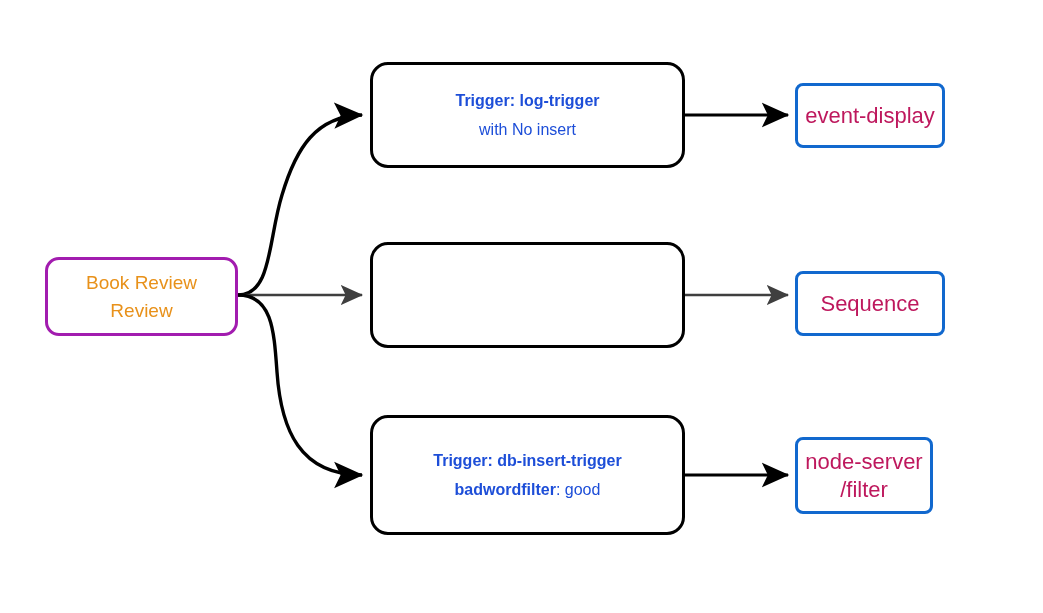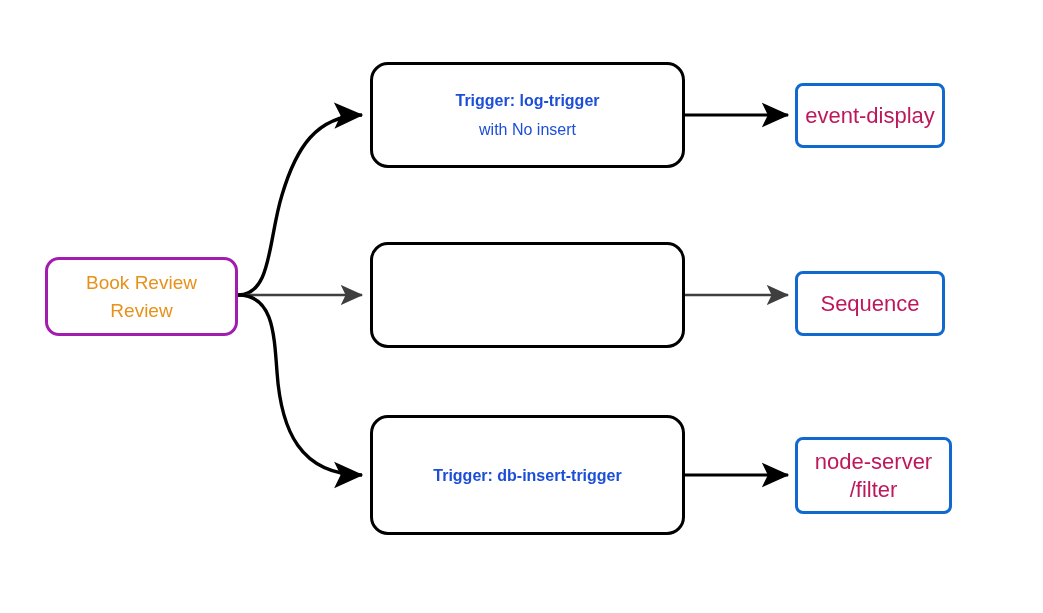--- a/index.html
+++ b/index.html
@@ -101,20 +101,21 @@
 
   <div class="node node-trigger" style="left:370px; top:242px; width:315px; height:106px;">
   </div>
 
   <div class="node node-target" style="left:795px; top:263px; width:150px; height:65px;margin-top:8px;">
     <span class="ln">Sequence</span>
   </div>
 
   <div class="node node-trigger" style="left:370px; top:415px; width:315px; height:120px;">
     <span class="ln b">Trigger: db-insert-trigger</span>
+    <span class="ln"><span class="b">badwordfilter</span><span>: good</span></span>
   </div>
 
-  <div class="node node-target" style="left:795px; top:437px; width:157px; height:77px;">
+  <div class="node node-target" style="left:795px; top:437px; width:138px; height:77px;">
     <span class="ln">node-server</span>
     <span class="ln">/filter</span>
   </div>
 
 </div>
 
 </body></html>

